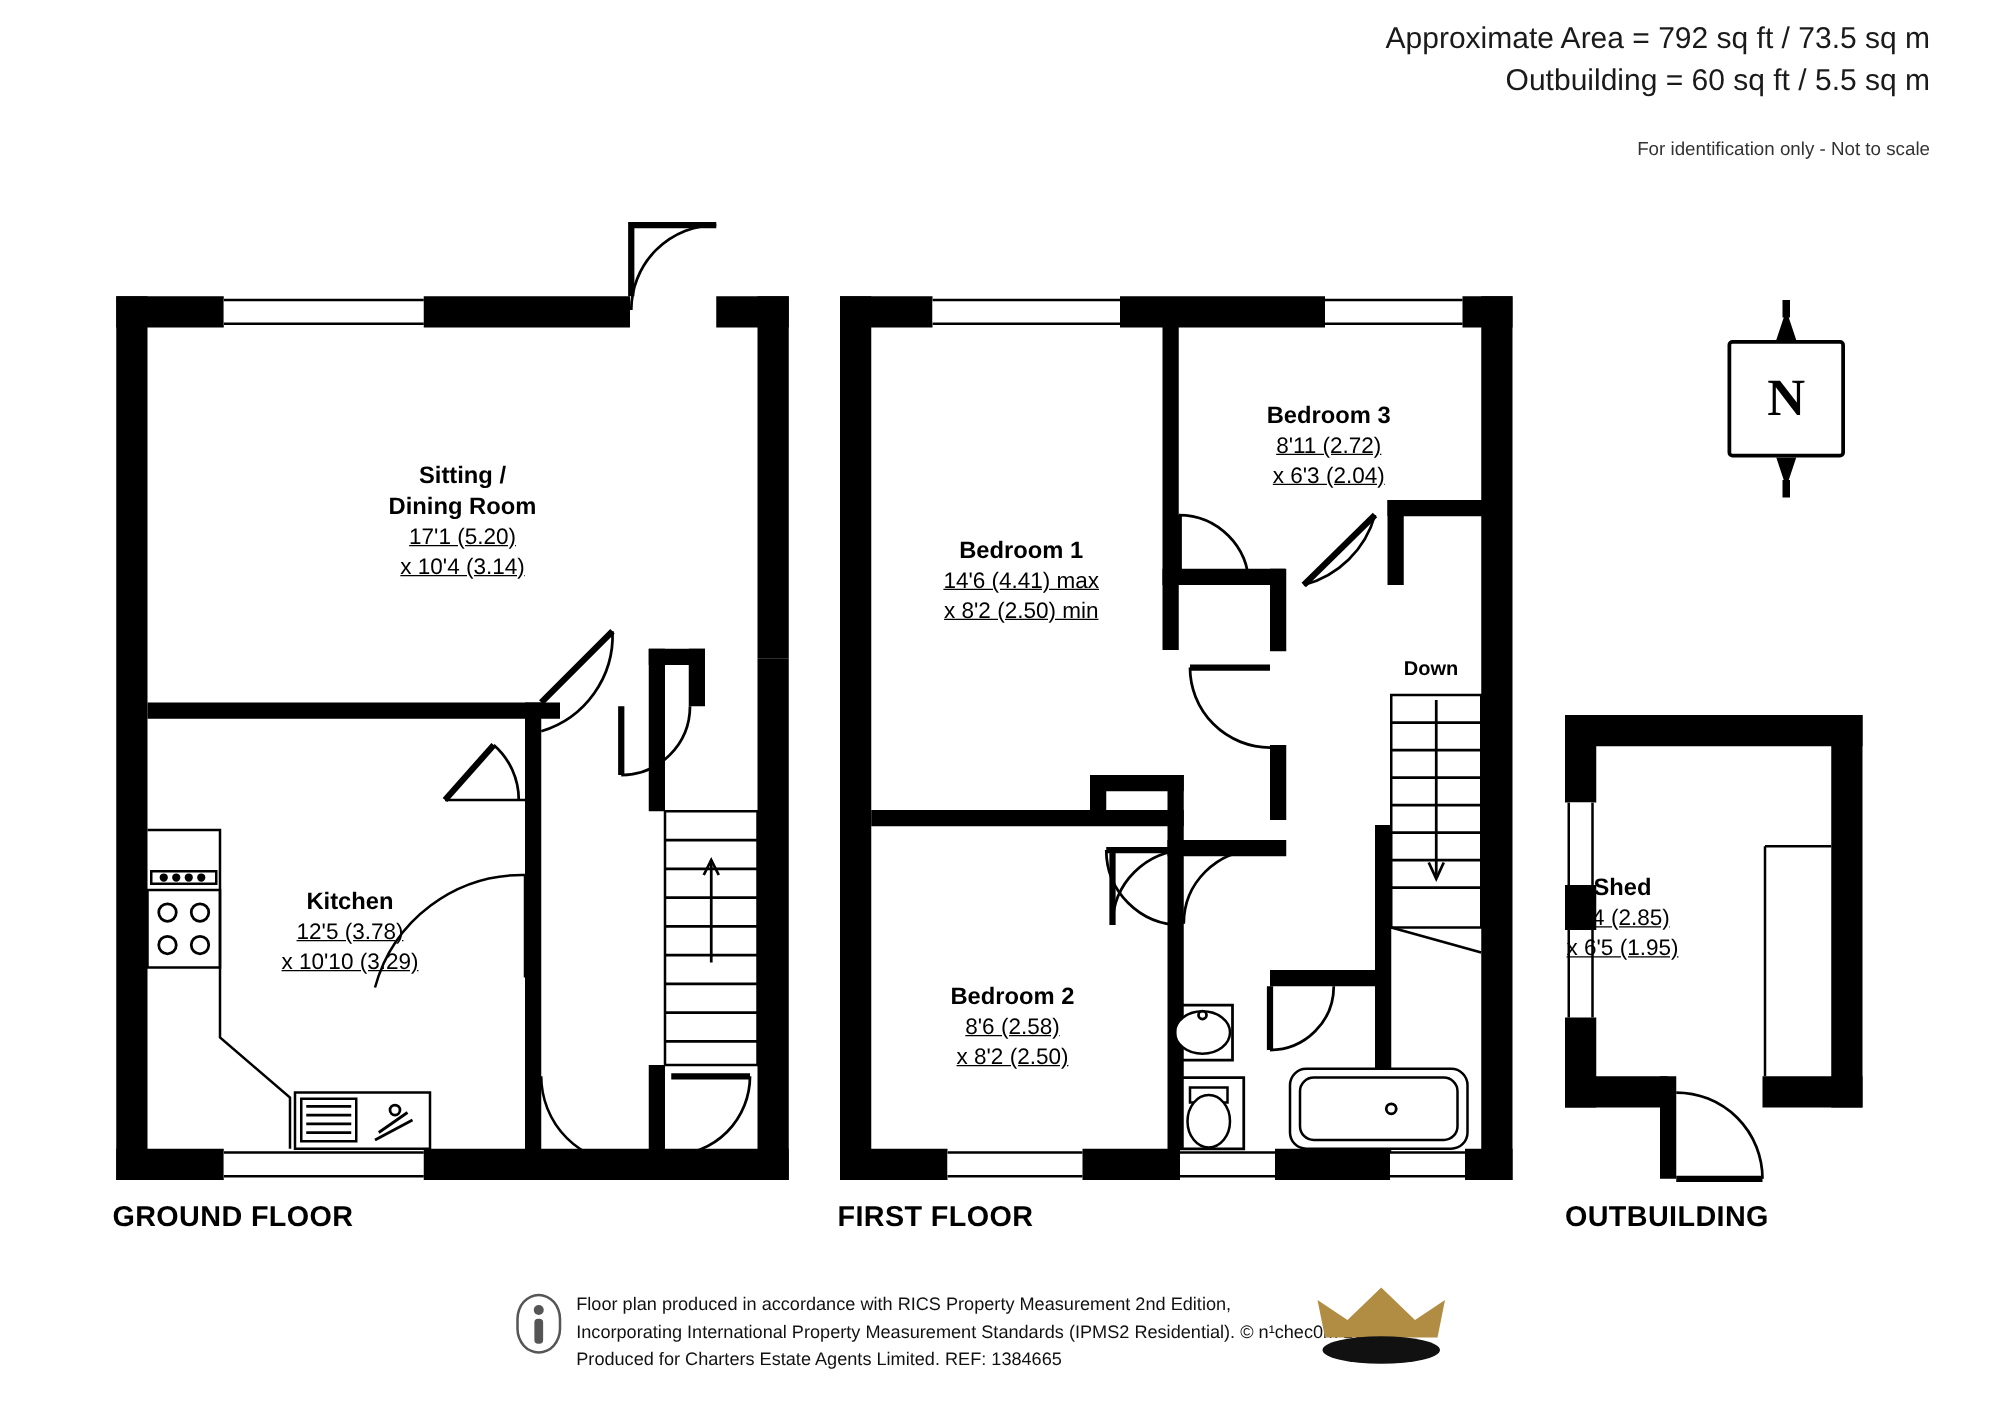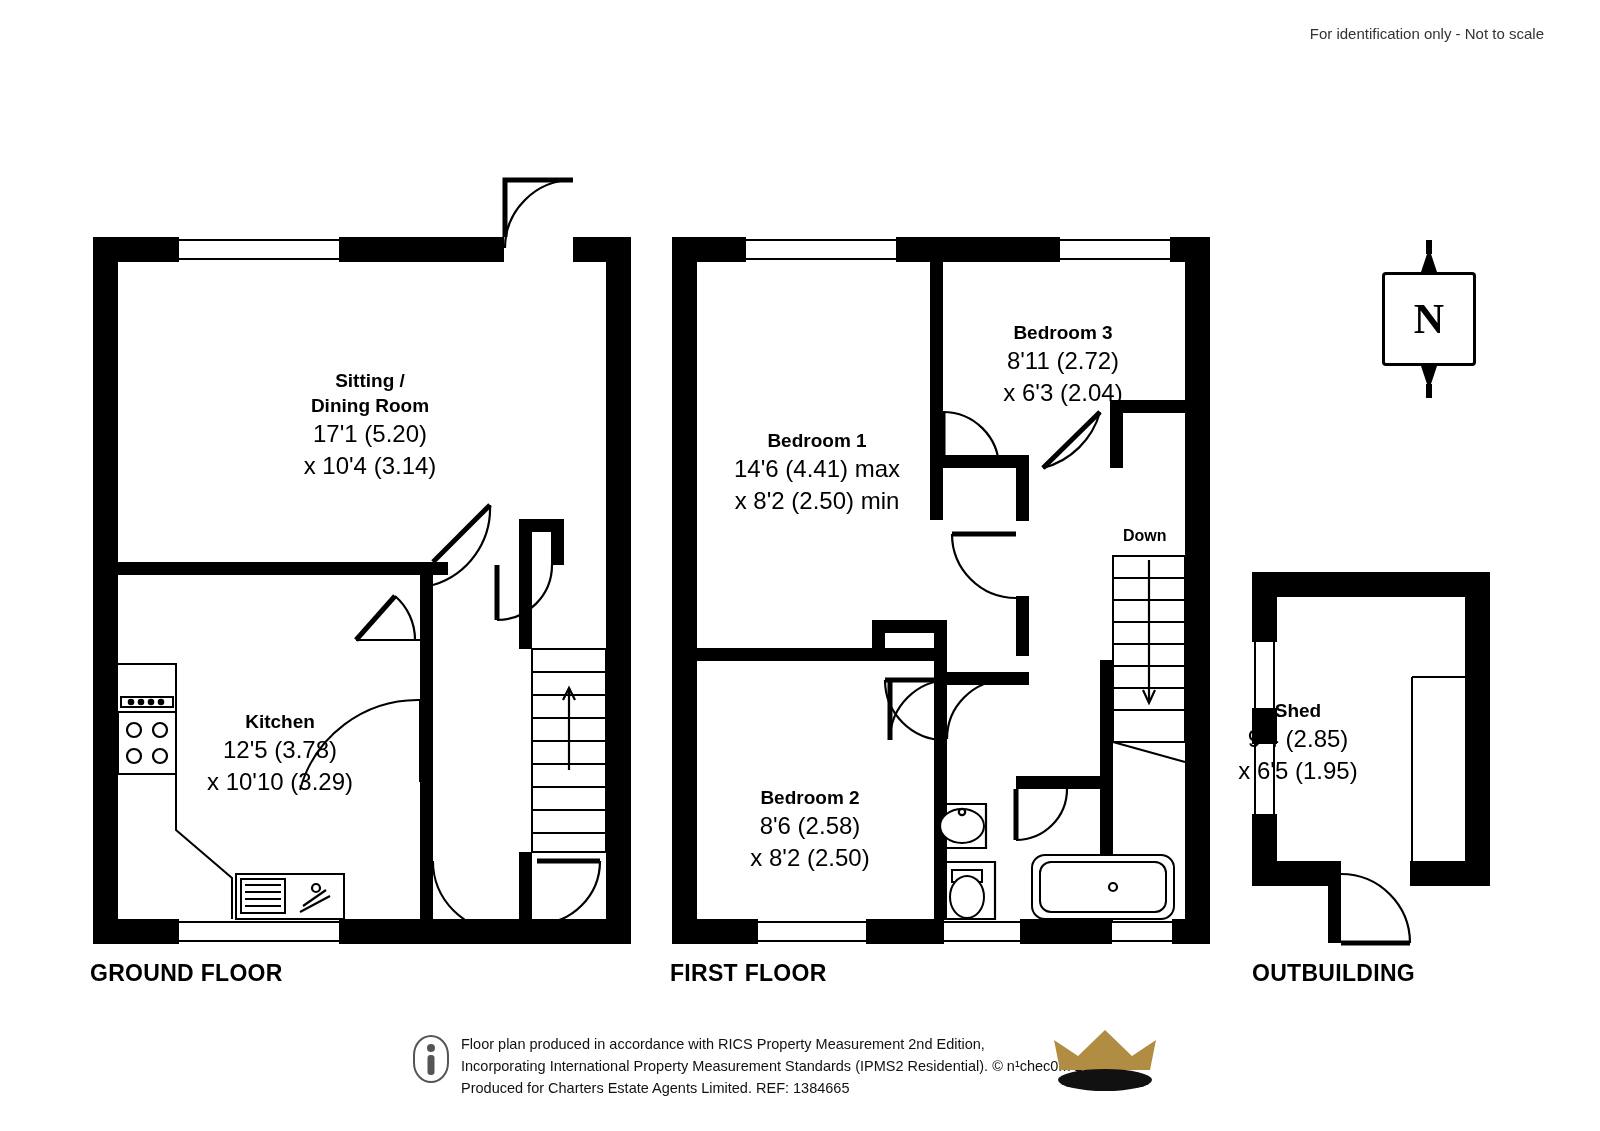--- a/index.html
+++ b/index.html
@@ -10,34 +10,34 @@
     color:#000;
     position:relative;
     overflow:hidden;
   }
   .area-block{
     position:absolute;right:56px;top:14px;
     text-align:right;
     line-height:1.42;
   }
   .area-line{font-size:24px;color:#1a1a1a;}
-  .area-note{font-size:15px;color:#333;margin-top:9px;}
+  .area-note{font-size:15px;color:#333;margin-top:27px;}
 
   .floor-label{
     position:absolute;
     font-size:23px;font-weight:bold;letter-spacing:0.3px;
   }
 
   
   .wall{position:absolute;background:#000;}
   .win{position:absolute;background:#fff;border-top:2px solid #000;border-bottom:2px solid #000;box-sizing:border-box;}
   .winv{position:absolute;background:#fff;border-left:2px solid #000;border-right:2px solid #000;box-sizing:border-box;}
   .roomlabel{position:absolute;text-align:center;line-height:1.32;}
   .roomlabel .nm{font-size:19px;font-weight:bold;}
-  .roomlabel .dm{font-size:24px;}
+  .roomlabel .dm{font-size:18px;text-decoration:underline;}
   .small{font-size:16px;}
 
   svg.plan{position:absolute;left:0;top:0;width:1600px;height:1131px;pointer-events:none;}
 
   
   .compass{position:absolute;left:1382px;top:272px;width:94px;height:94px;border:3px solid #000;border-radius:4px;box-sizing:border-box;background:#fff;}
   .compass .nletter{position:absolute;left:0;top:0;width:100%;height:100%;display:flex;align-items:center;justify-content:center;font-size:42px;font-weight:bold;font-family:"Liberation Serif",serif;}
 
   
   .footer{position:absolute;left:413px;top:1031px;width:700px;}
@@ -45,20 +45,22 @@
   .personicon{position:absolute;left:0;top:4px;width:36px;height:48px;border:2px solid #555;border-radius:18px/20px;box-sizing:border-box;}
   .personicon .head{position:absolute;left:50%;top:7px;transform:translateX(-50%);width:8px;height:8px;border-radius:50%;background:#555;}
   .personicon .body{position:absolute;left:50%;top:18px;transform:translateX(-50%);width:7px;height:20px;border-radius:3px;background:#555;}
 
   .crown{position:absolute;left:1050px;top:1026px;width:110px;height:66px;}
 </style>
 </head>
 <body>
 
 <div class="area-block">
+  <div class="area-line">Approximate Area = 792 sq ft / 73.5 sq m</div>
+  <div class="area-line">Outbuilding = 60 sq ft / 5.5 sq m</div>
   <div class="area-note">For identification only - Not to scale</div>
 </div>
 
 <div>
 
   <div class="wall" style="left:93px;top:237px;width:86px;height:25px;"></div>
   <div class="win" style="left:179px;top:239px;width:160px;height:21px;"></div>
   <div class="wall" style="left:339px;top:237px;width:165px;height:25px;"></div>
   <div class="wall" style="left:573px;top:237px;width:58px;height:25px;"></div>
   <div class="wall" style="left:93px;top:237px;width:25px;height:707px;"></div>

